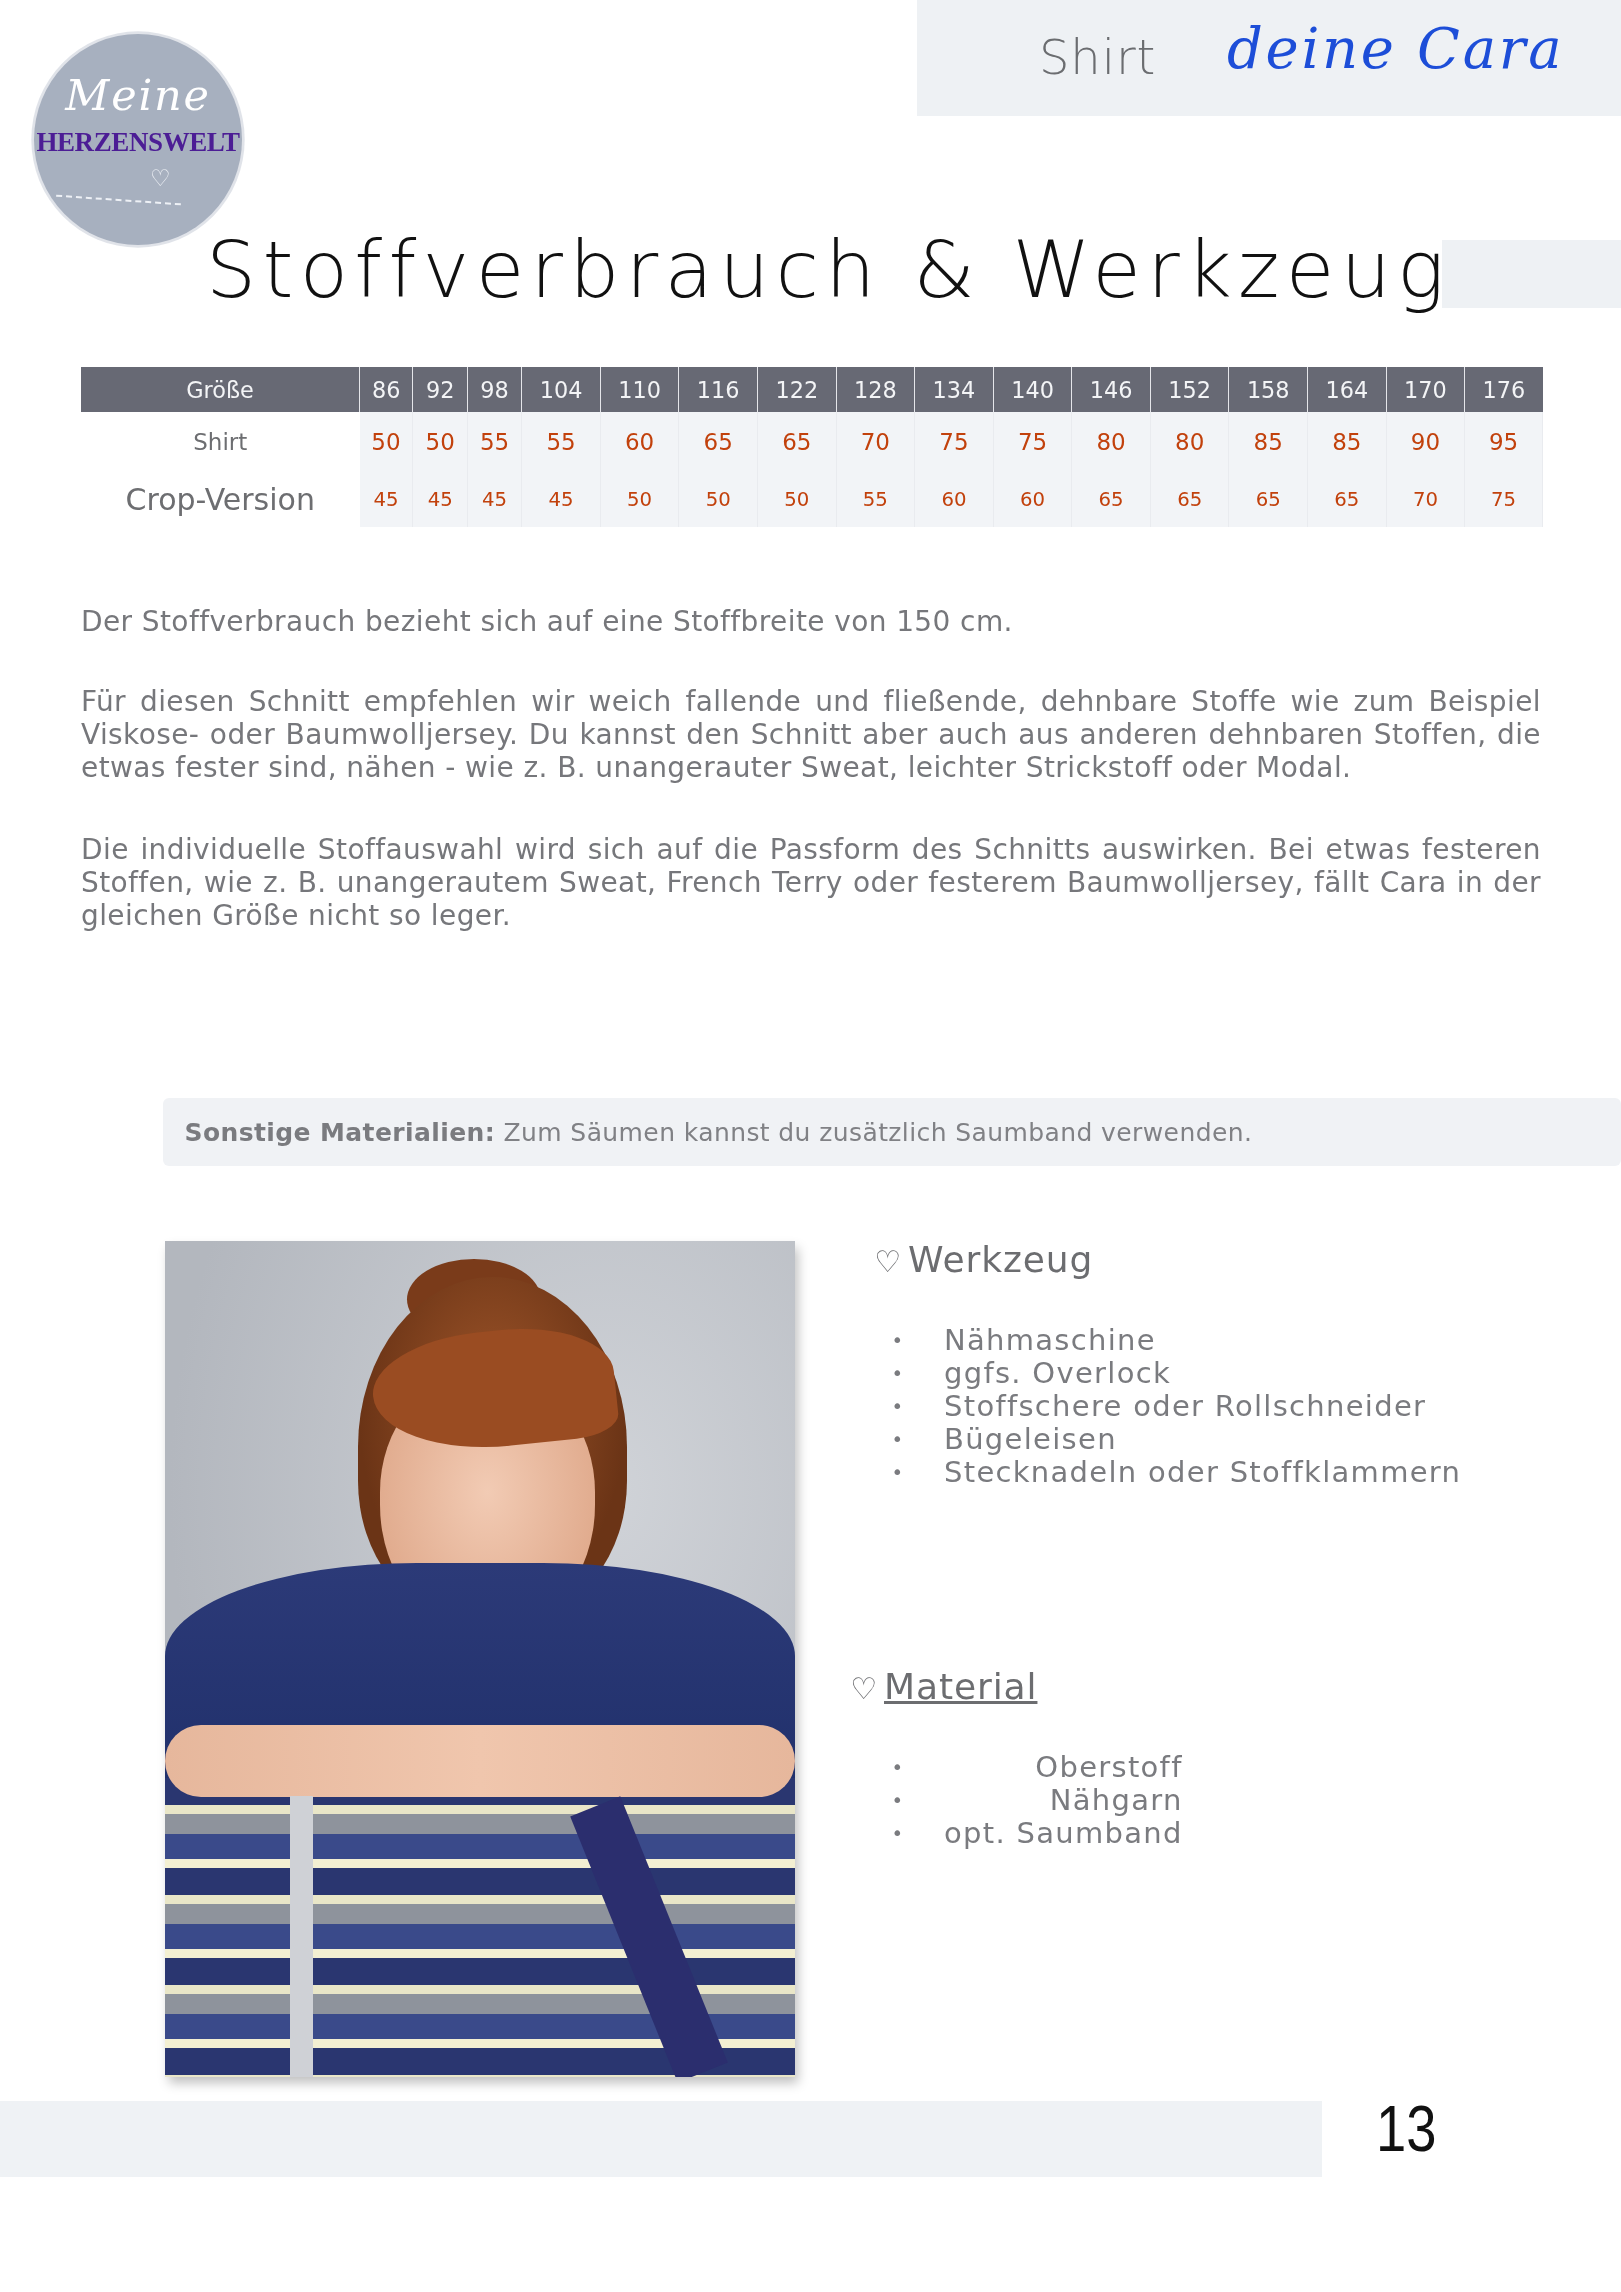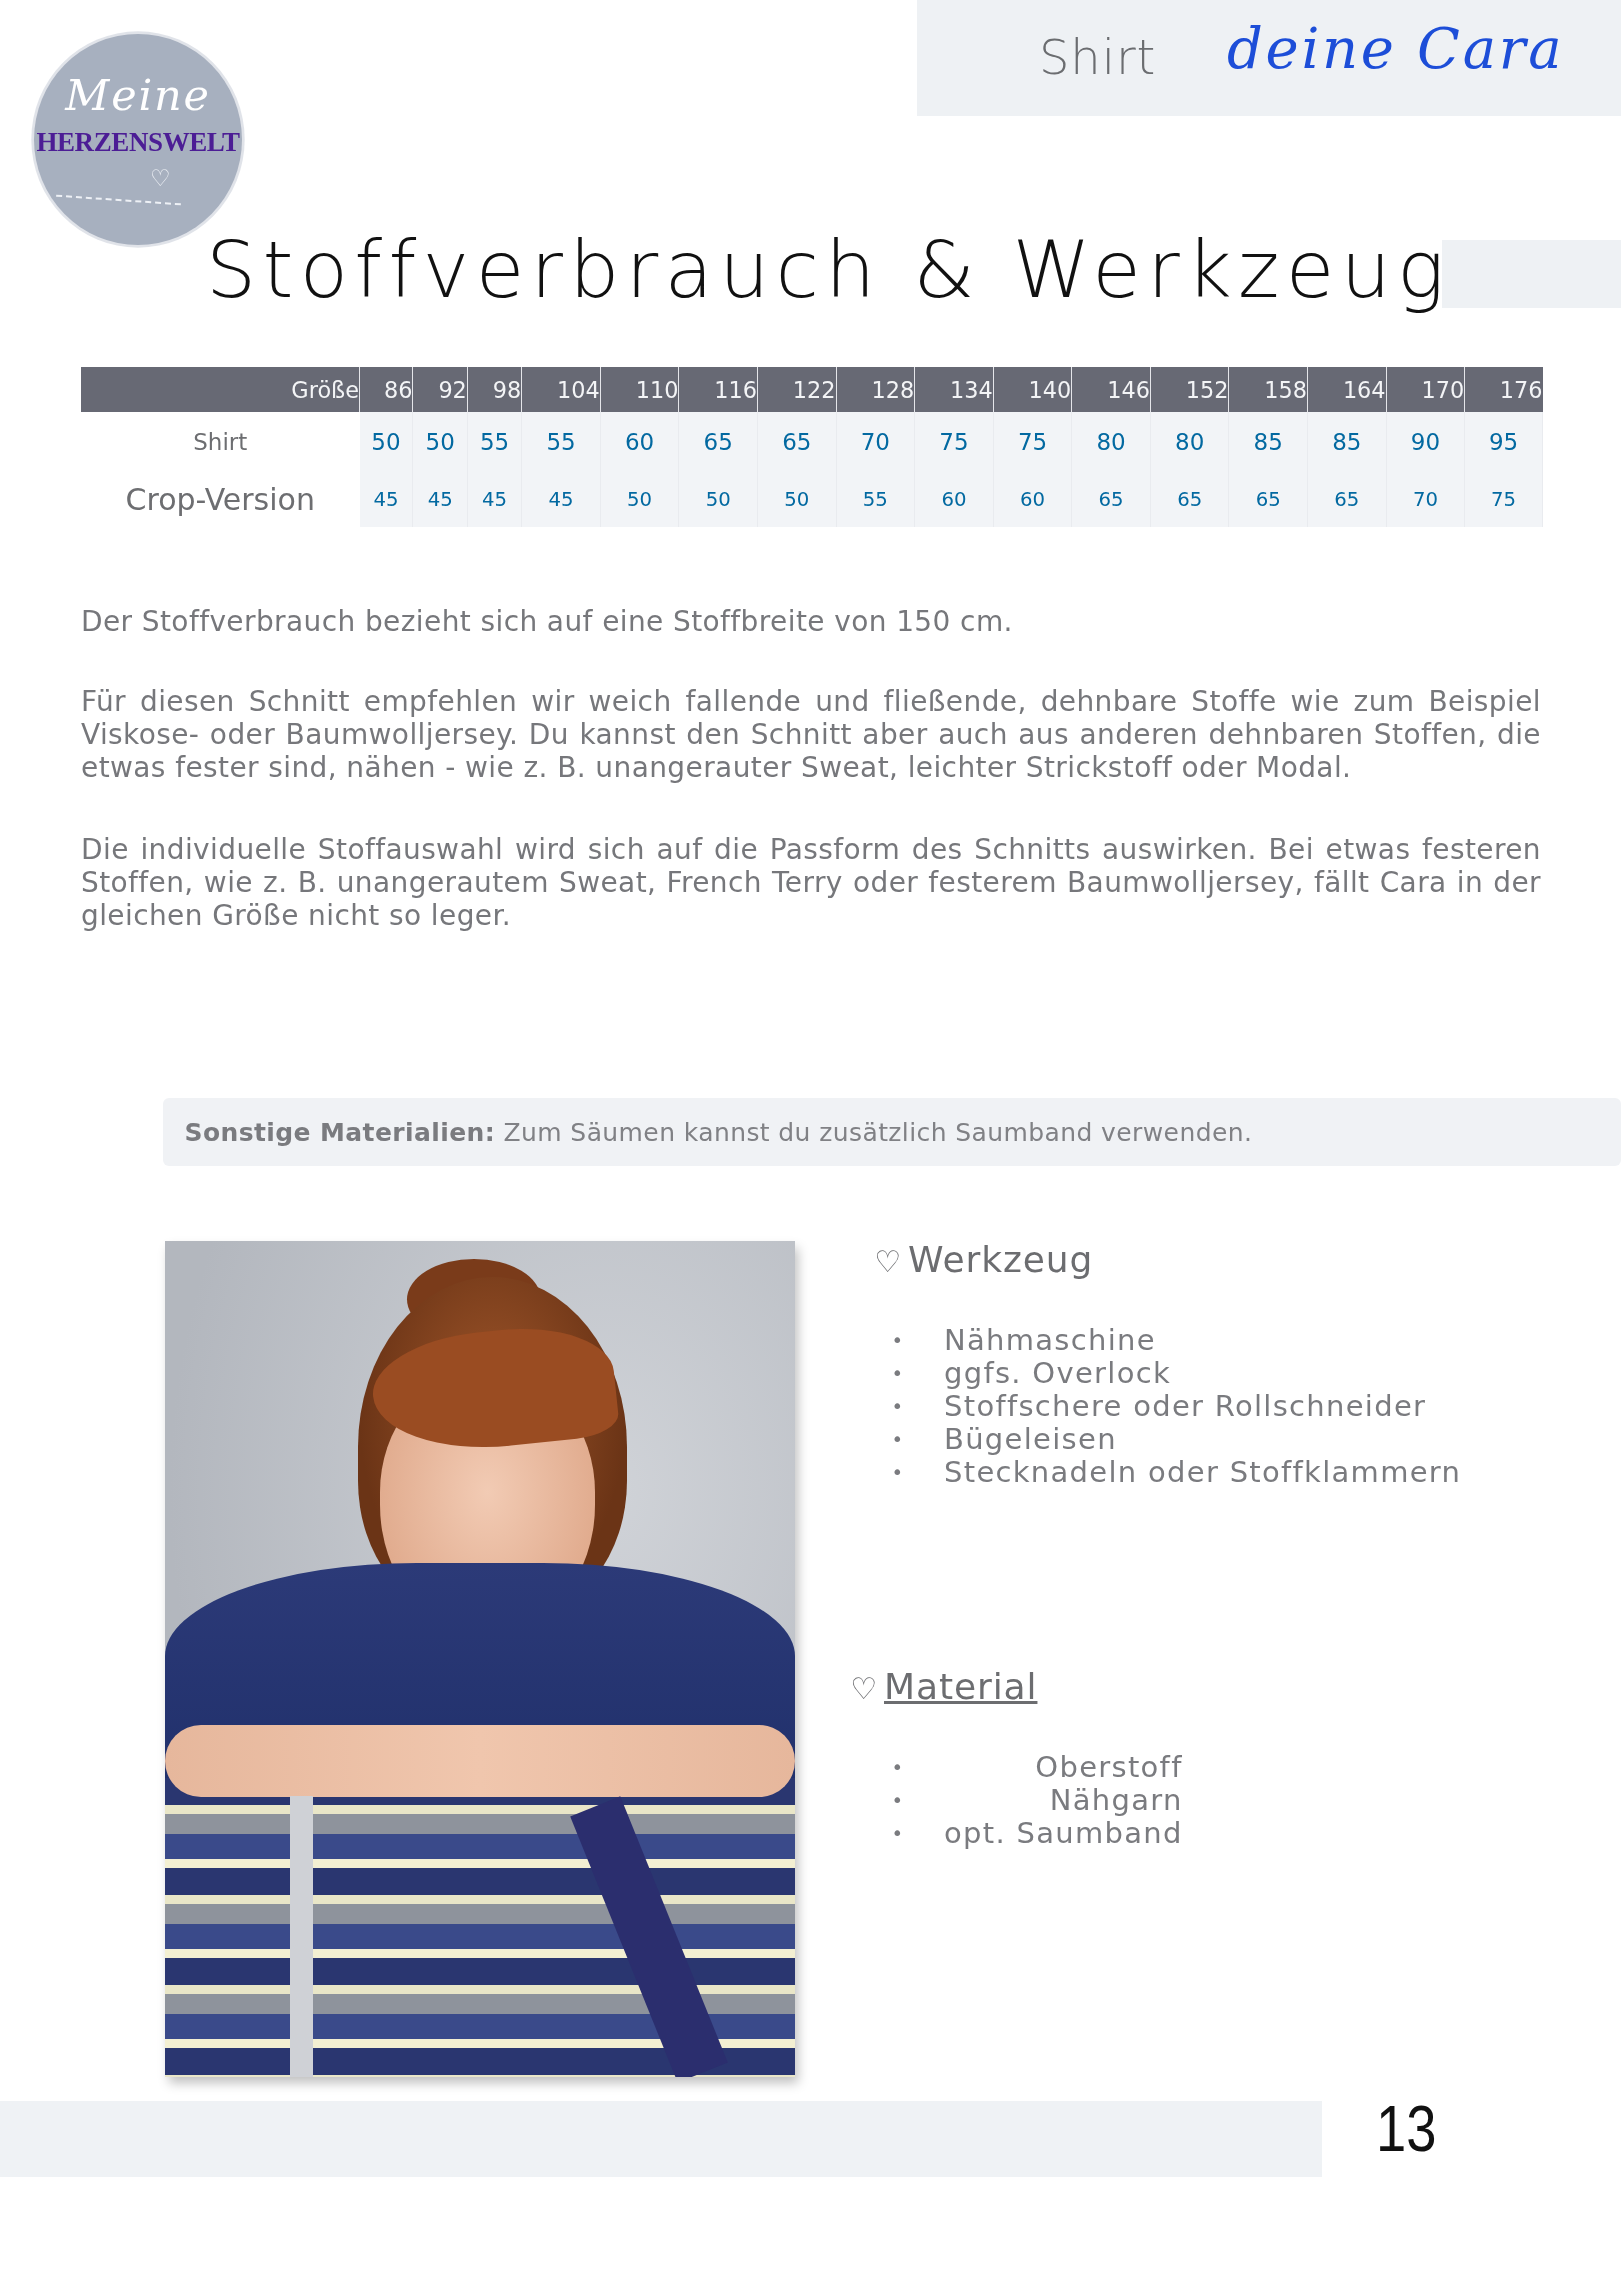--- a/index.html
+++ b/index.html
@@ -59,26 +59,25 @@
   }
 
   
   .size-table {
     left: 81px; top: 367px; width: 1462px; border-collapse: collapse;
   }
   .size-table th, .size-table td { padding: 0; text-align: center; }
   .size-table thead th {
     background: #676974; color: #f3f4f6; height: 45px; font-size: 22.4px; font-weight: normal;
     border-right: 1.8px solid #e5e6ea;
-    text-align: right;
   }
   .size-table thead th:last-child { border-right: none; }
   .size-table thead th.rowhead { width: 278px; }
   .size-table tbody td {
-    background: #f2f4f7; color: #0369a1; border-right: 1.8px solid #e9ebef;
+    background: #f2f4f7; color: #c2410c; border-right: 1.8px solid #e9ebef;
   }
   .size-table tbody td.rowhead {
     background: #ffffff; color: #6d6e71; font-size: 30px; border-right: none;
   }
   .size-table tbody tr.r1 td { height: 59px; font-size: 23px; }
   .size-table tbody tr.r2 td { height: 56px; font-size: 19.7px; }
   .size-table tbody tr.r2 td.rowhead { font-size: 30px; }
 
   
   .para {

